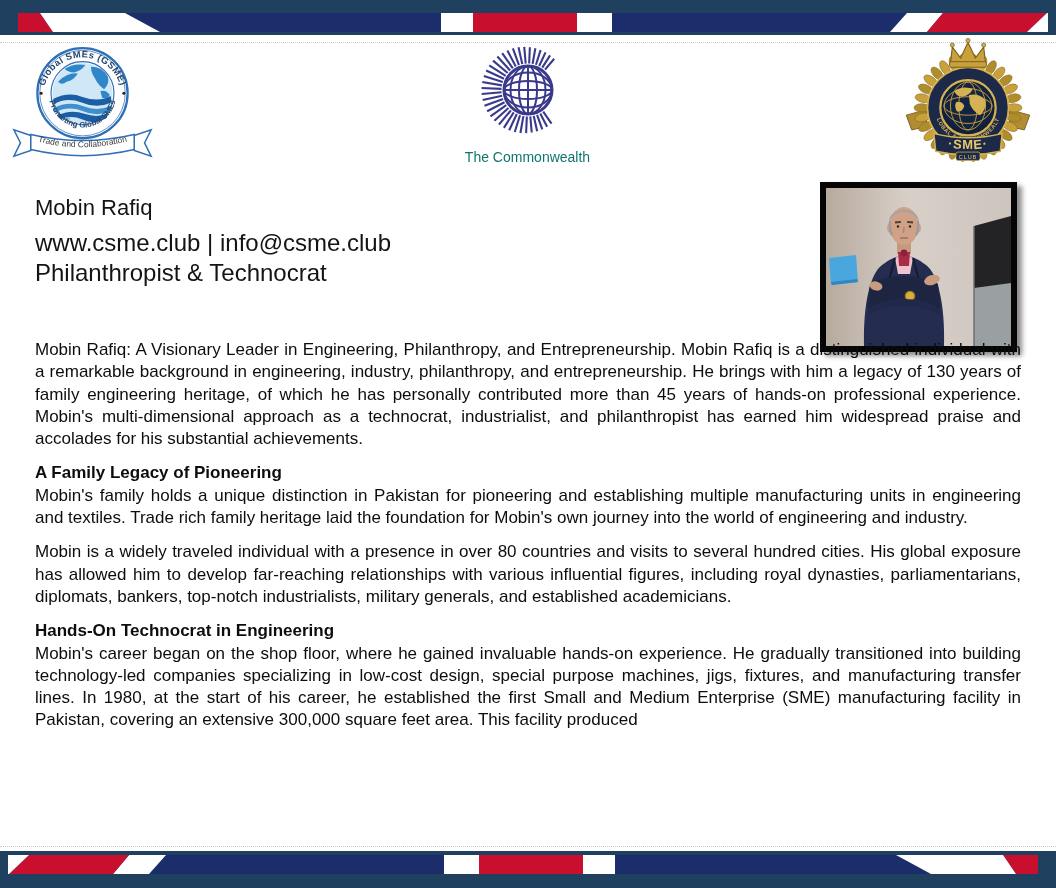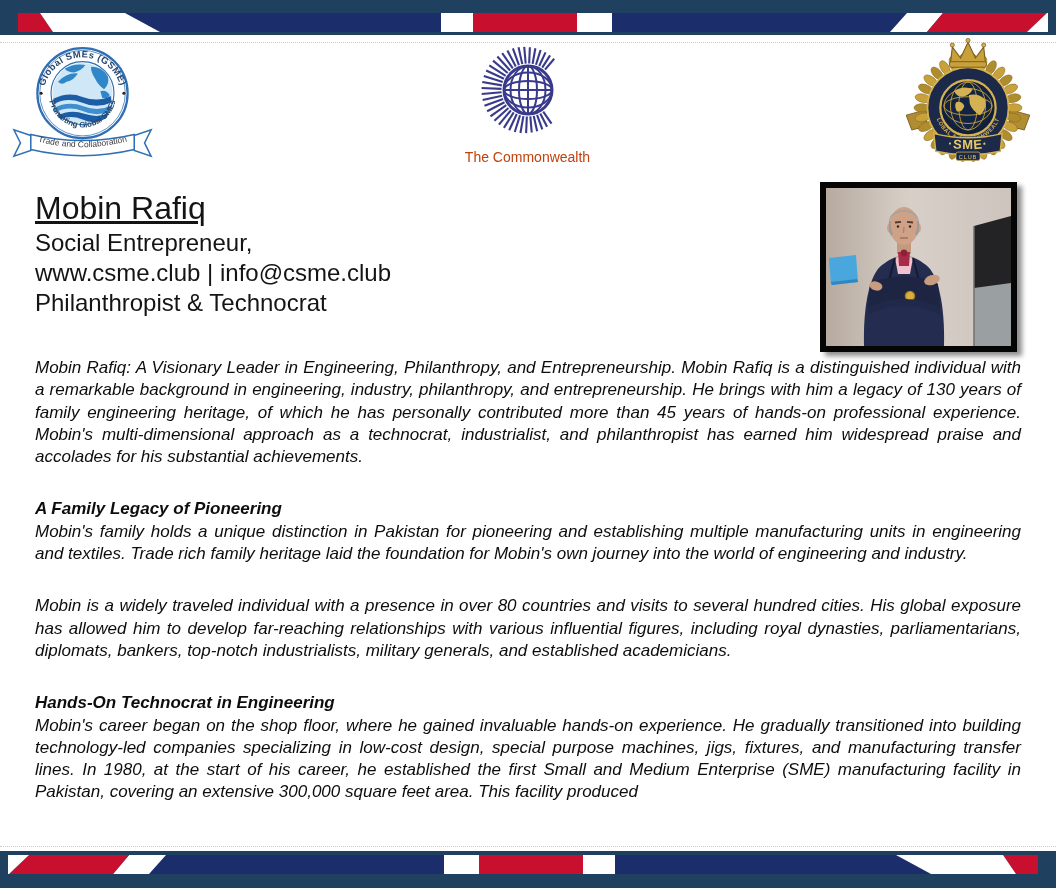--- a/index.html
+++ b/index.html
@@ -15,37 +15,37 @@
   .banner-top .flagband{left:18px;top:13px;width:1030px;height:19px;}
   .banner-bottom .flagband{left:8px;top:4px;width:1030px;height:19px;transform:rotate(180deg);}
   .dotline{position:absolute;left:0;width:1056px;height:0;border-top:1px dotted #d3c9c9;}
   .dotline-top{top:42px;}
   .dotline-bottom{top:846px;}
   
   .logo{position:absolute;}
   .gsme-logo{left:12px;top:44px;width:141px;height:118px;}
   .cw-wrap{left:440px;top:44px;width:175px;text-align:center;}
   .cw-logo{width:120px;height:100px;display:inline-block;}
-  .cw-caption{display:block;font-size:14px;color:#c2410c;margin-top:1px;}
+  .cw-caption{display:block;font-size:14px;color:#0f766e;margin-top:1px;}
   .smec-logo{left:898px;top:34px;width:140px;height:131px;}
   
   .name-block{position:absolute;left:35px;top:188px;}
-  .person-name{font-size:32px;line-height:40px;color:#141414;text-decoration:underline;}
+  .person-name{font-size:22px;line-height:40px;color:#141414;}
   .person-title{font-size:24px;line-height:30px;color:#141414;}
   
   .photo-frame{
     position:absolute;left:820px;top:182px;width:185px;height:158px;
     border:6px solid #050505;background:#cfc6bd;
     box-shadow:5px 4px 5px rgba(0,0,0,0.45);
   }
   .photo-frame svg{display:block;width:100%;height:100%;}
   
-  .bio{position:absolute;left:35px;top:357px;width:986px;font-style:italic;}
+  .bio{position:absolute;left:35px;top:339px;width:986px;}
   .bio p{margin:0;font-size:17px;line-height:22.3px;text-align:justify;color:#0d0d0d;}
-  .bio .section{margin-top:30px;}
+  .bio .section{margin-top:12px;}
   .bio h3{margin:0;font-size:17px;line-height:22.3px;font-weight:bold;color:#0d0d0d;}
 </style>
 </head>
 <body>
 
 <div class="page">
 
   <div class="banner banner-top">
     <svg class="flagband" viewBox="0 0 1030 20" preserveAspectRatio="none">
       <rect x="0" y="0" width="1030" height="20" fill="#1b2d6b"></rect>
@@ -213,21 +213,20 @@
     <path d="M38,108 Q75,117 112,108 L110,127 Q75,135 40,127 Z" fill="#1d2949" stroke="#d4b254" stroke-width="1.6"></path>
     <text font-size="14" font-weight="bold" fill="#e7c96a" letter-spacing="1">
       <textPath href="#smec-banner-arc" startOffset="50%" text-anchor="middle">·SME·</textPath>
     </text>
     <rect x="62" y="128" width="26" height="9" rx="2" fill="#1d2949" stroke="#d4b254" stroke-width="0.8"></rect>
     <text x="75" y="135" font-size="6" fill="#e7c96a" text-anchor="middle" letter-spacing="1">CLUB</text>
   </svg>
 
   <div class="name-block">
     <div class="person-name">Mobin Rafiq</div>
-    <div class="person-title">Social Entrepreneur,</div>
     <div class="person-title">www.csme.club | info@csme.club</div>
     <div class="person-title">Philanthropist &amp; Technocrat</div>
   </div>
 
   <div class="photo-frame">
     <svg viewBox="0 0 185 158">
       <defs>
         <linearGradient id="wallg" x1="0" y1="0" x2="1" y2="0">
           <stop offset="0" stop-color="#b7aa9f"></stop>
           <stop offset="0.45" stop-color="#d8d0c8"></stop>

